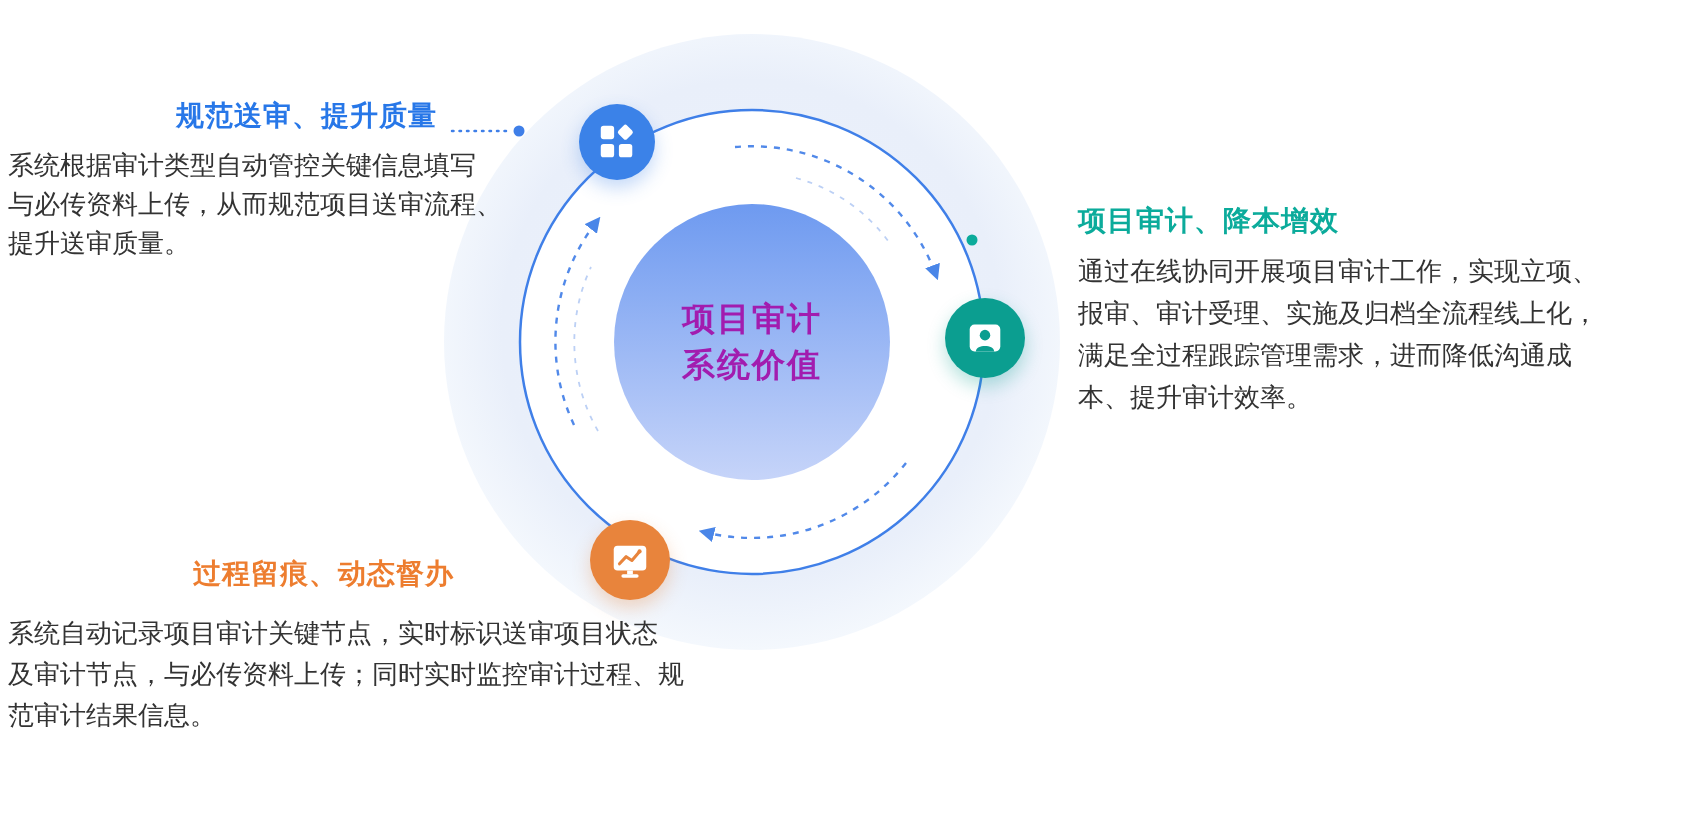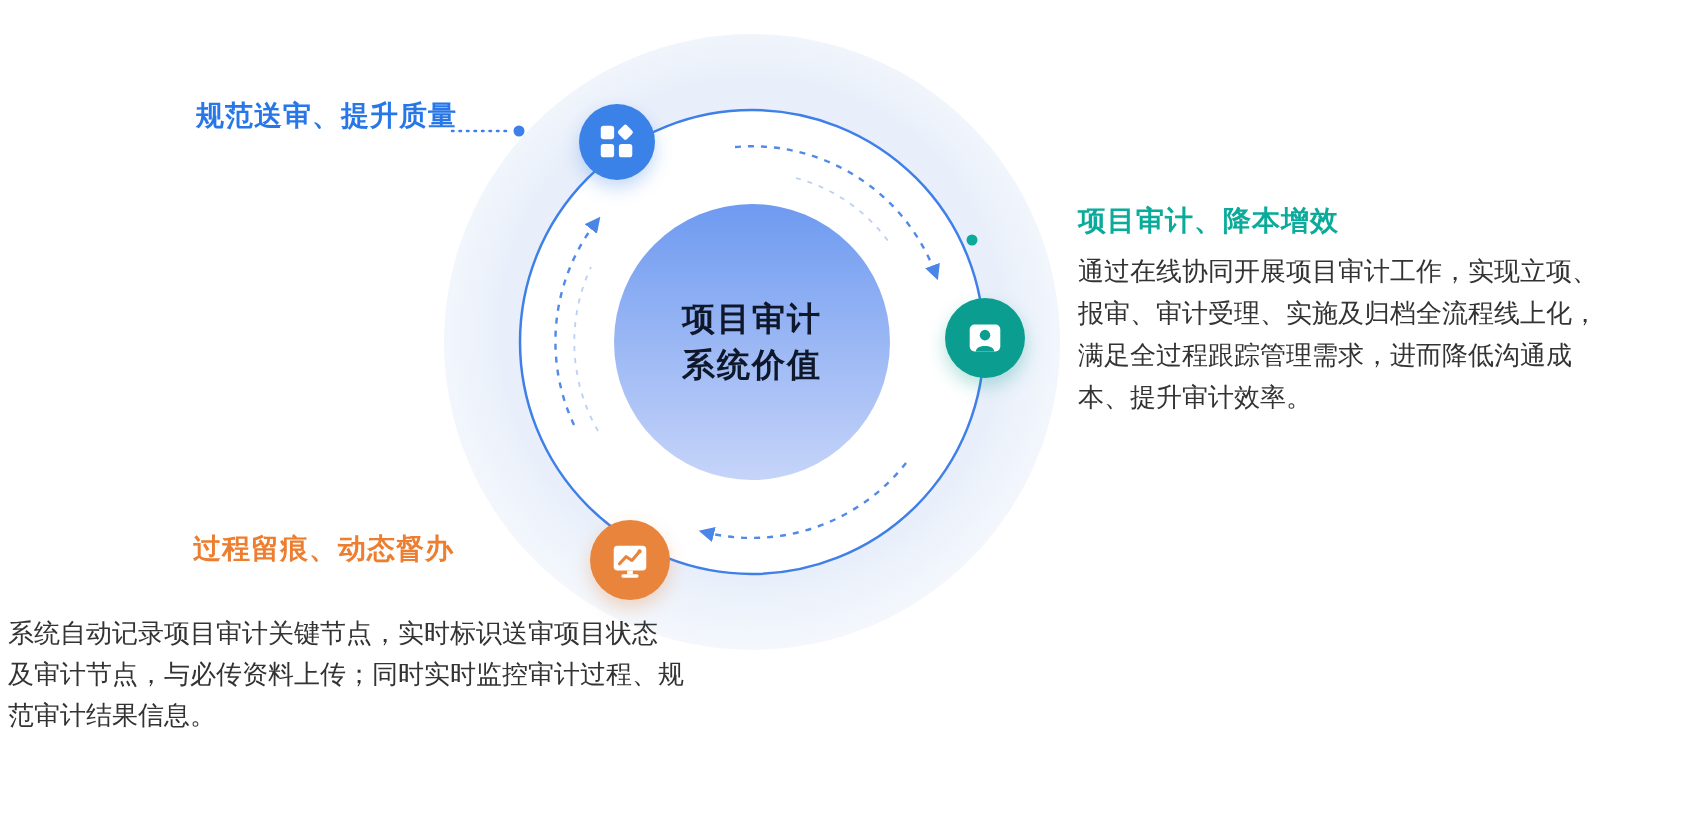--- a/index.html
+++ b/index.html
@@ -27,40 +27,40 @@
   .badge-orange { left: 590px; top: 520px; width: 80px; height: 80px; background: #e8843c; box-shadow: 0 8px 18px rgba(232,132,60,.30); }
 
   .center-label {
     position: absolute;
     left: 612px; top: 205px;
     width: 280px; height: 274px;
     display: flex;
     align-items: center;
     justify-content: center;
     text-align: right;
-    color: #0f172a;
+    color: #a21caf;
     font-size: 33px;
     font-weight: bold;
     line-height: 46px;
     letter-spacing: 2px;
     white-space: pre-line;
     z-index: 3;
   }
 
   .headline {
     position: absolute;
     font-size: 28px;
     font-weight: bold;
     letter-spacing: 1px;
     z-index: 3;
     white-space: nowrap;
   }
-  .h-blue   { left: 176px;  top: 97px;  color: #2777e8; margin-left: 20px; }
+  .h-blue   { left: 176px;  top: 97px;  color: #2777e8; }
   .h-teal   { left: 1078px; top: 202px; color: #0bab9b; }
-  .h-orange { left: 193px;  top: 530px; color: #ed7d2f; }
+  .h-orange { left: 193px;  top: 555px; color: #ed7d2f; }
 
   .body {
     position: absolute;
     color: #333333;
     font-size: 26px;
     white-space: pre-line;
     z-index: 3;
   }
   .body-1 { left: 8px;    top: 146px; line-height: 39px; width: 540px; }
   .body-2 { left: 1078px; top: 250px; line-height: 42px; width: 640px; }
@@ -140,20 +140,23 @@
       <circle cx="33" cy="14" r="2.2" fill="#e8843c"></circle>
       <rect x="20" y="34" width="6" height="4" fill="#ffffff"></rect>
       <rect x="14" y="38" width="18" height="3.6" rx="1.8" fill="#ffffff"></rect>
     </svg>
   </div>
 
   <div class="center-label">项目审计
 系统价值</div>
 
   <div class="headline h-blue">规范送审、提升质量</div>
+  <p class="body body-1">系统根据审计类型自动管控关键信息填写
+与必传资料上传，从而规范项目送审流程、
+提升送审质量。</p>
 
   <div class="headline h-teal">项目审计、降本增效</div>
   <p class="body body-2">通过在线协同开展项目审计工作，实现立项、
 报审、审计受理、实施及归档全流程线上化，
 满足全过程跟踪管理需求，进而降低沟通成
 本、提升审计效率。</p>
 
   <div class="headline h-orange">过程留痕、动态督办</div>
   <p class="body body-3">系统自动记录项目审计关键节点，实时标识送审项目状态
 及审计节点，与必传资料上传；同时实时监控审计过程、规

